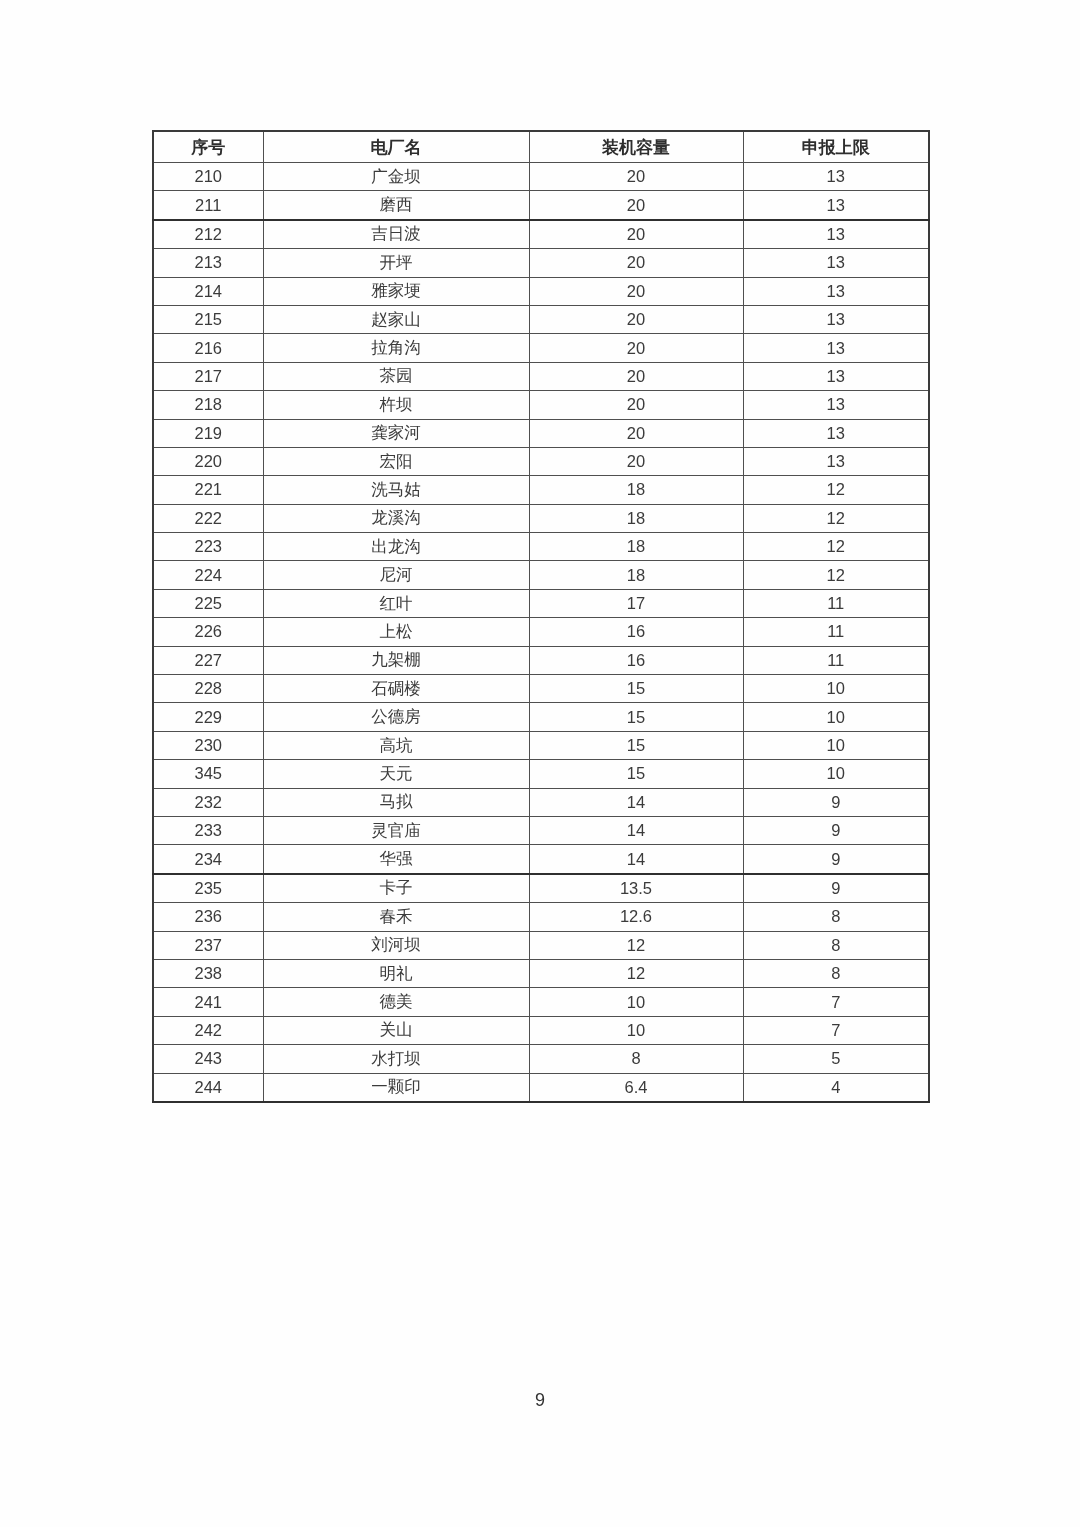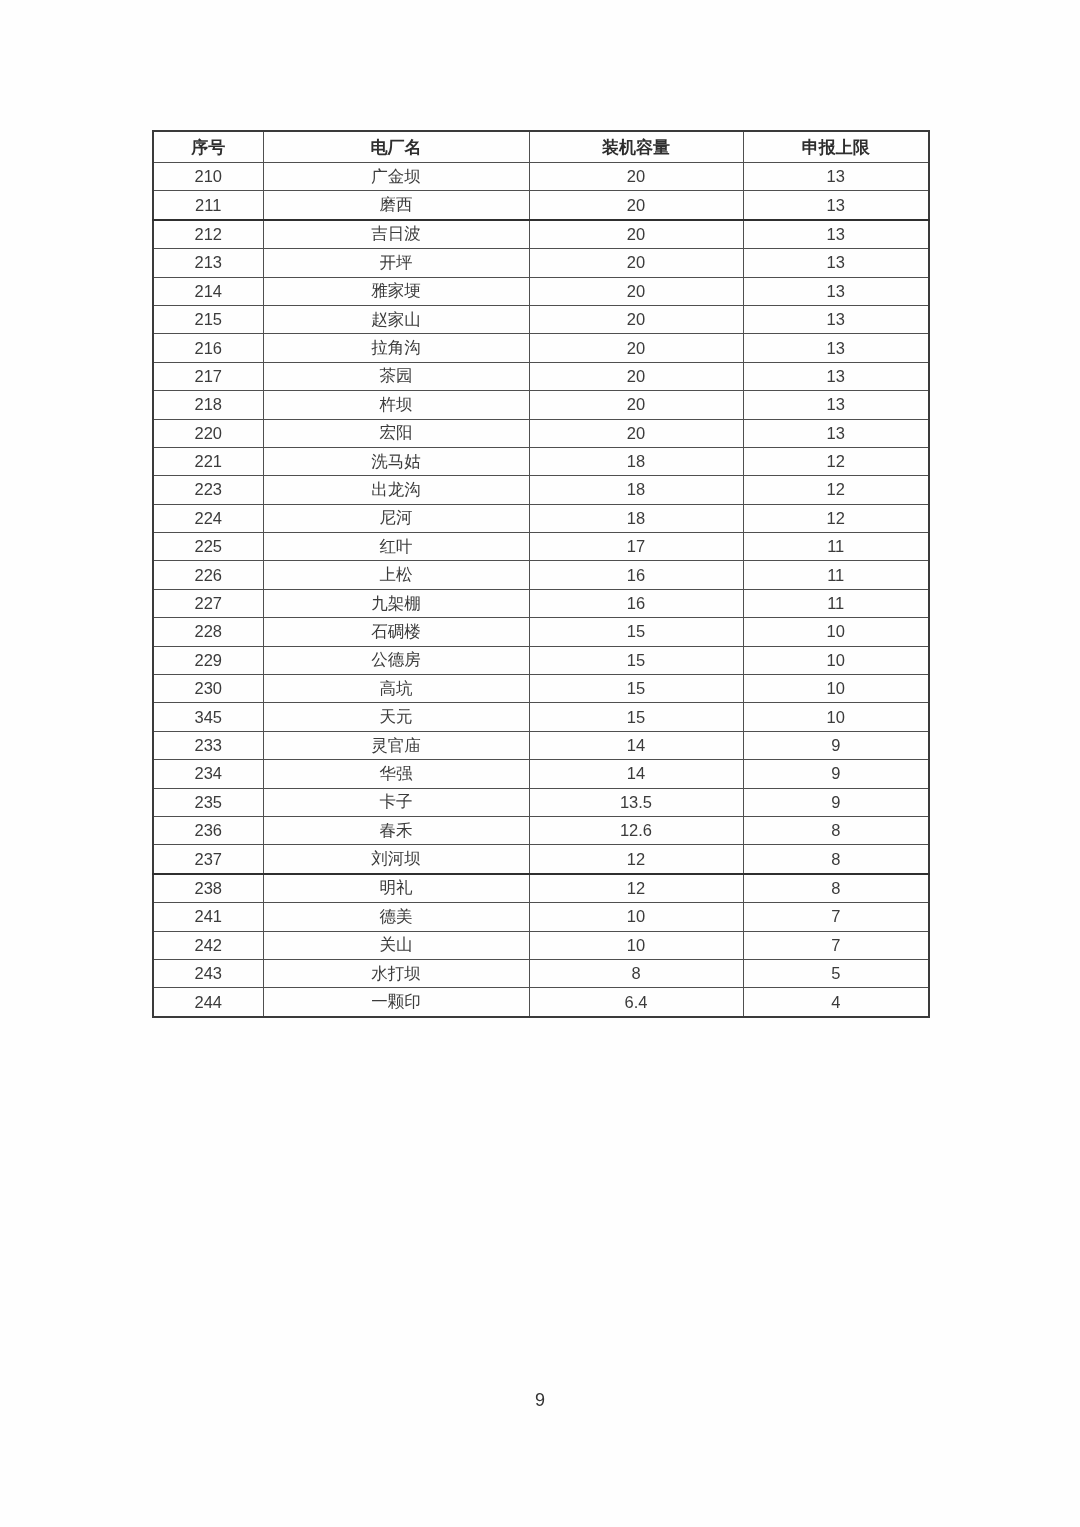--- a/index.html
+++ b/index.html
@@ -148,28 +148,40 @@
           <td>20</td>
           <td>13</td>
         </tr>
         <tr>
           <td>218</td>
           <td>杵坝</td>
           <td>20</td>
           <td>13</td>
         </tr>
         <tr>
+          <td>219</td>
+          <td>龚家河</td>
+          <td>20</td>
+          <td>13</td>
+        </tr>
+        <tr>
           <td>220</td>
           <td>宏阳</td>
           <td>20</td>
           <td>13</td>
         </tr>
         <tr>
           <td>221</td>
           <td>洗马姑</td>
+          <td>18</td>
+          <td>12</td>
+        </tr>
+        <tr>
+          <td>222</td>
+          <td>龙溪沟</td>
           <td>18</td>
           <td>12</td>
         </tr>
         <tr>
           <td>223</td>
           <td>出龙沟</td>
           <td>18</td>
           <td>12</td>
         </tr>
         <tr>
@@ -214,20 +226,26 @@
           <td>15</td>
           <td>10</td>
         </tr>
         <tr>
           <td>345</td>
           <td>天元</td>
           <td>15</td>
           <td>10</td>
         </tr>
         <tr>
+          <td>232</td>
+          <td>马拟</td>
+          <td>14</td>
+          <td>9</td>
+        </tr>
+        <tr>
           <td>233</td>
           <td>灵官庙</td>
           <td>14</td>
           <td>9</td>
         </tr>
         <tr>
           <td>234</td>
           <td>华强</td>
           <td>14</td>
           <td>9</td>

